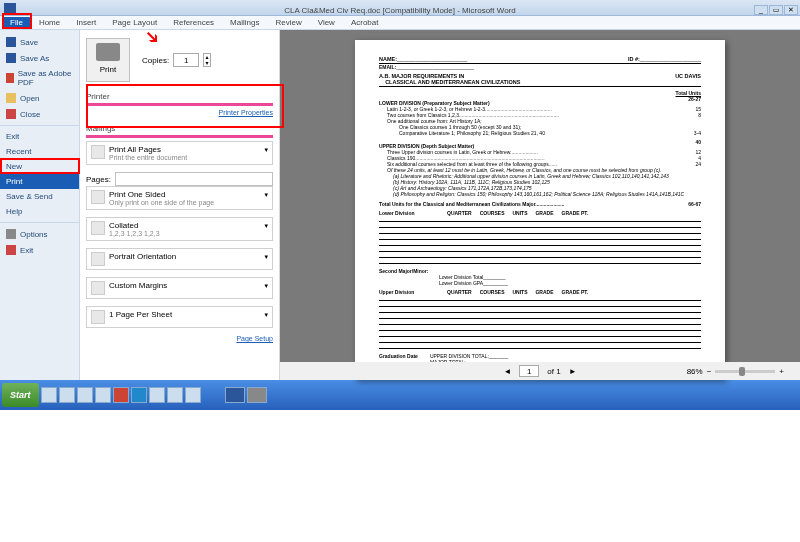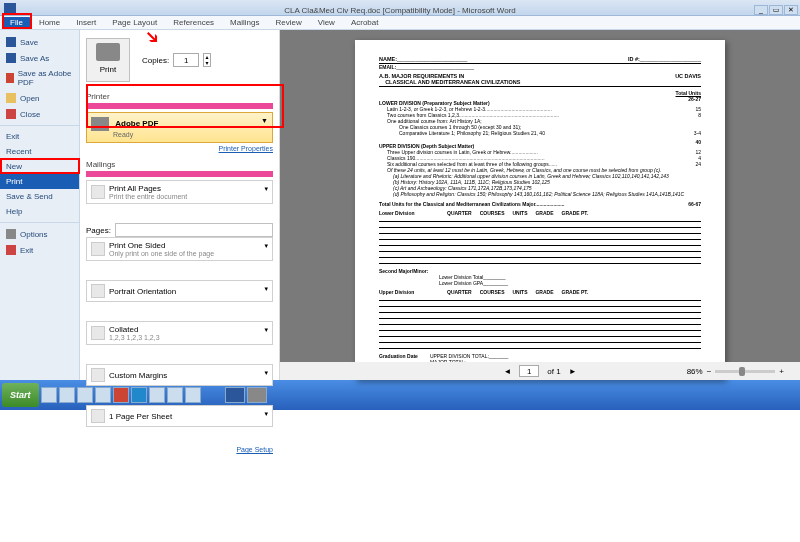--- a/index.html
+++ b/index.html
@@ -19,28 +19,28 @@
 .side-ico{width:10px;height:10px;display:inline-block}
 .side-item.sel{background:#1a5db4;color:#fff}
 .side-sep{height:1px;background:#c8d8e8;margin:3px 0}
 .settings-pane{width:200px;background:#fff;padding:8px 6px;border-right:1px solid #d8d8d8}
 .print-box{display:flex;align-items:center;gap:12px;margin-bottom:8px}
 .print-btn{width:44px;height:44px;border:1px solid #c0c0c0;background:#f0f0f0;text-align:center;font-size:8px;padding-top:26px;position:relative;cursor:pointer}
 .print-btn::before{content:"";position:absolute;top:4px;left:50%;transform:translateX(-50%);width:24px;height:18px;background:#888;border-radius:2px}
 .copies-row{display:flex;align-items:center;gap:4px;font-size:8px}
 .copies-input{width:26px;height:14px;border:1px solid #aaa;font-size:8px;text-align:center}
 .spin{width:8px;height:14px;border:1px solid #aaa;font-size:6px;line-height:6px;text-align:center}
-.sect-hdr{font-size:8px;color:#444;margin:6px 0 3px;padding:2px 0;border-bottom:6px solid #ec4899}
+.sect-hdr{font-size:8px;color:#444;margin:6px 0 3px;padding:2px 0;border-bottom:3px solid #ec4899}
 .printer-sel{border:1px solid #dca83c;background:linear-gradient(#fff2c8,#ffe490);padding:4px;position:relative}
 .printer-ico{width:18px;height:14px;background:#888;display:inline-block;vertical-align:middle;margin-right:4px}
 .printer-name{font-size:8px;font-weight:bold}
 .printer-stat{font-size:7px;color:#666;margin-left:22px}
 .dd-arrow{position:absolute;right:4px;top:4px;font-size:7px}
 .link{color:#1a5db4;font-size:7px;text-decoration:underline;text-align:right;margin-top:2px;cursor:pointer}
-.opt-row{border:1px solid #d0d0d0;padding:3px 4px;margin-bottom:19px;display:flex;align-items:center;gap:4px;font-size:8px;position:relative;cursor:pointer;background:#fff}
+.opt-row{border:1px solid #d0d0d0;padding:3px 4px;margin-bottom:7px;display:flex;align-items:flex-start;gap:4px;font-size:8px;position:relative;cursor:pointer;background:#fff}
 .opt-ico{width:14px;height:14px;background:#e8e8e8;border:1px solid #ccc}
 .opt-txt{flex:1}
 .opt-sub{font-size:7px;color:#888}
 .pages-row{display:flex;align-items:center;gap:4px;margin-bottom:0}
 .pages-input{flex:1;height:14px;border:1px solid #c0c0c0;font-size:7px;padding:0 3px}
 .preview{flex:1;background:#7a7a7a;display:flex;flex-direction:column;align-items:center;padding:10px 4px 0;position:relative}
 .doc-page{width:370px;height:450px;background:#fff;box-shadow:2px 2px 6px rgba(0,0,0,.4);padding:16px 24px;font-size:5px;color:#000;line-height:1.2;overflow:hidden}
 .doc-page .hdr{display:flex;justify-content:space-between;border-bottom:1px solid #000;font-size:5.5px}
 .doc-page .title-row{display:flex;justify-content:space-between;font-weight:bold;font-size:5.5px;margin-top:3px}
 .tu{text-align:right;font-weight:bold;text-decoration:underline}
@@ -142,26 +142,20 @@
   <div class="settings-pane">
     <div class="print-box">
       <div class="print-btn">Print</div>
       <div class="copies-row">
         <span>Copies:</span>
         <input class="copies-input" value="1" style="">
         <div class="spin">▴<br>▾</div>
       </div>
     </div>
     <div class="sect-hdr">Printer</div>
-    <div class="printer-sel">
-      <span class="printer-ico"></span>
-      <span class="printer-name">Adobe PDF</span>
-      <div class="printer-stat">Ready</div>
-      <span class="dd-arrow">▼</span>
-    </div>
     <div class="link">Printer Properties</div>
 
     <div class="sect-hdr">Mailings</div>
 
     <div class="opt-row">
       <span class="opt-ico"></span>
       <div class="opt-txt">
           <div>Print All Pages</div>
           <div class="opt-sub">Print the entire document</div>
         </div>
@@ -174,29 +168,29 @@
     <div class="opt-row">
       <span class="opt-ico"></span>
       <div class="opt-txt">
           <div>Print One Sided</div>
           <div class="opt-sub">Only print on one side of the page</div>
         </div>
       <span class="dd-arrow">▾</span>
     </div>
     <div class="opt-row">
       <span class="opt-ico"></span>
-      <div class="opt-txt">Portrait Orientation</div>
-      <span class="dd-arrow">▾</span>
-    </div>
-    <div class="opt-row">
-      <span class="opt-ico"></span>
       <div class="opt-txt">
           <div>Collated</div>
           <div class="opt-sub">1,2,3   1,2,3   1,2,3</div>
         </div>
+      <span class="dd-arrow">▾</span>
+    </div>
+    <div class="opt-row">
+      <span class="opt-ico"></span>
+      <div class="opt-txt">Portrait Orientation</div>
       <span class="dd-arrow">▾</span>
     </div>
     <div class="opt-row">
       <span class="opt-ico"></span>
       <div class="opt-txt">Custom Margins</div>
       <span class="dd-arrow">▾</span>
     </div>
     <div class="opt-row">
       <span class="opt-ico"></span>
       <div class="opt-txt">1 Page Per Sheet</div>

